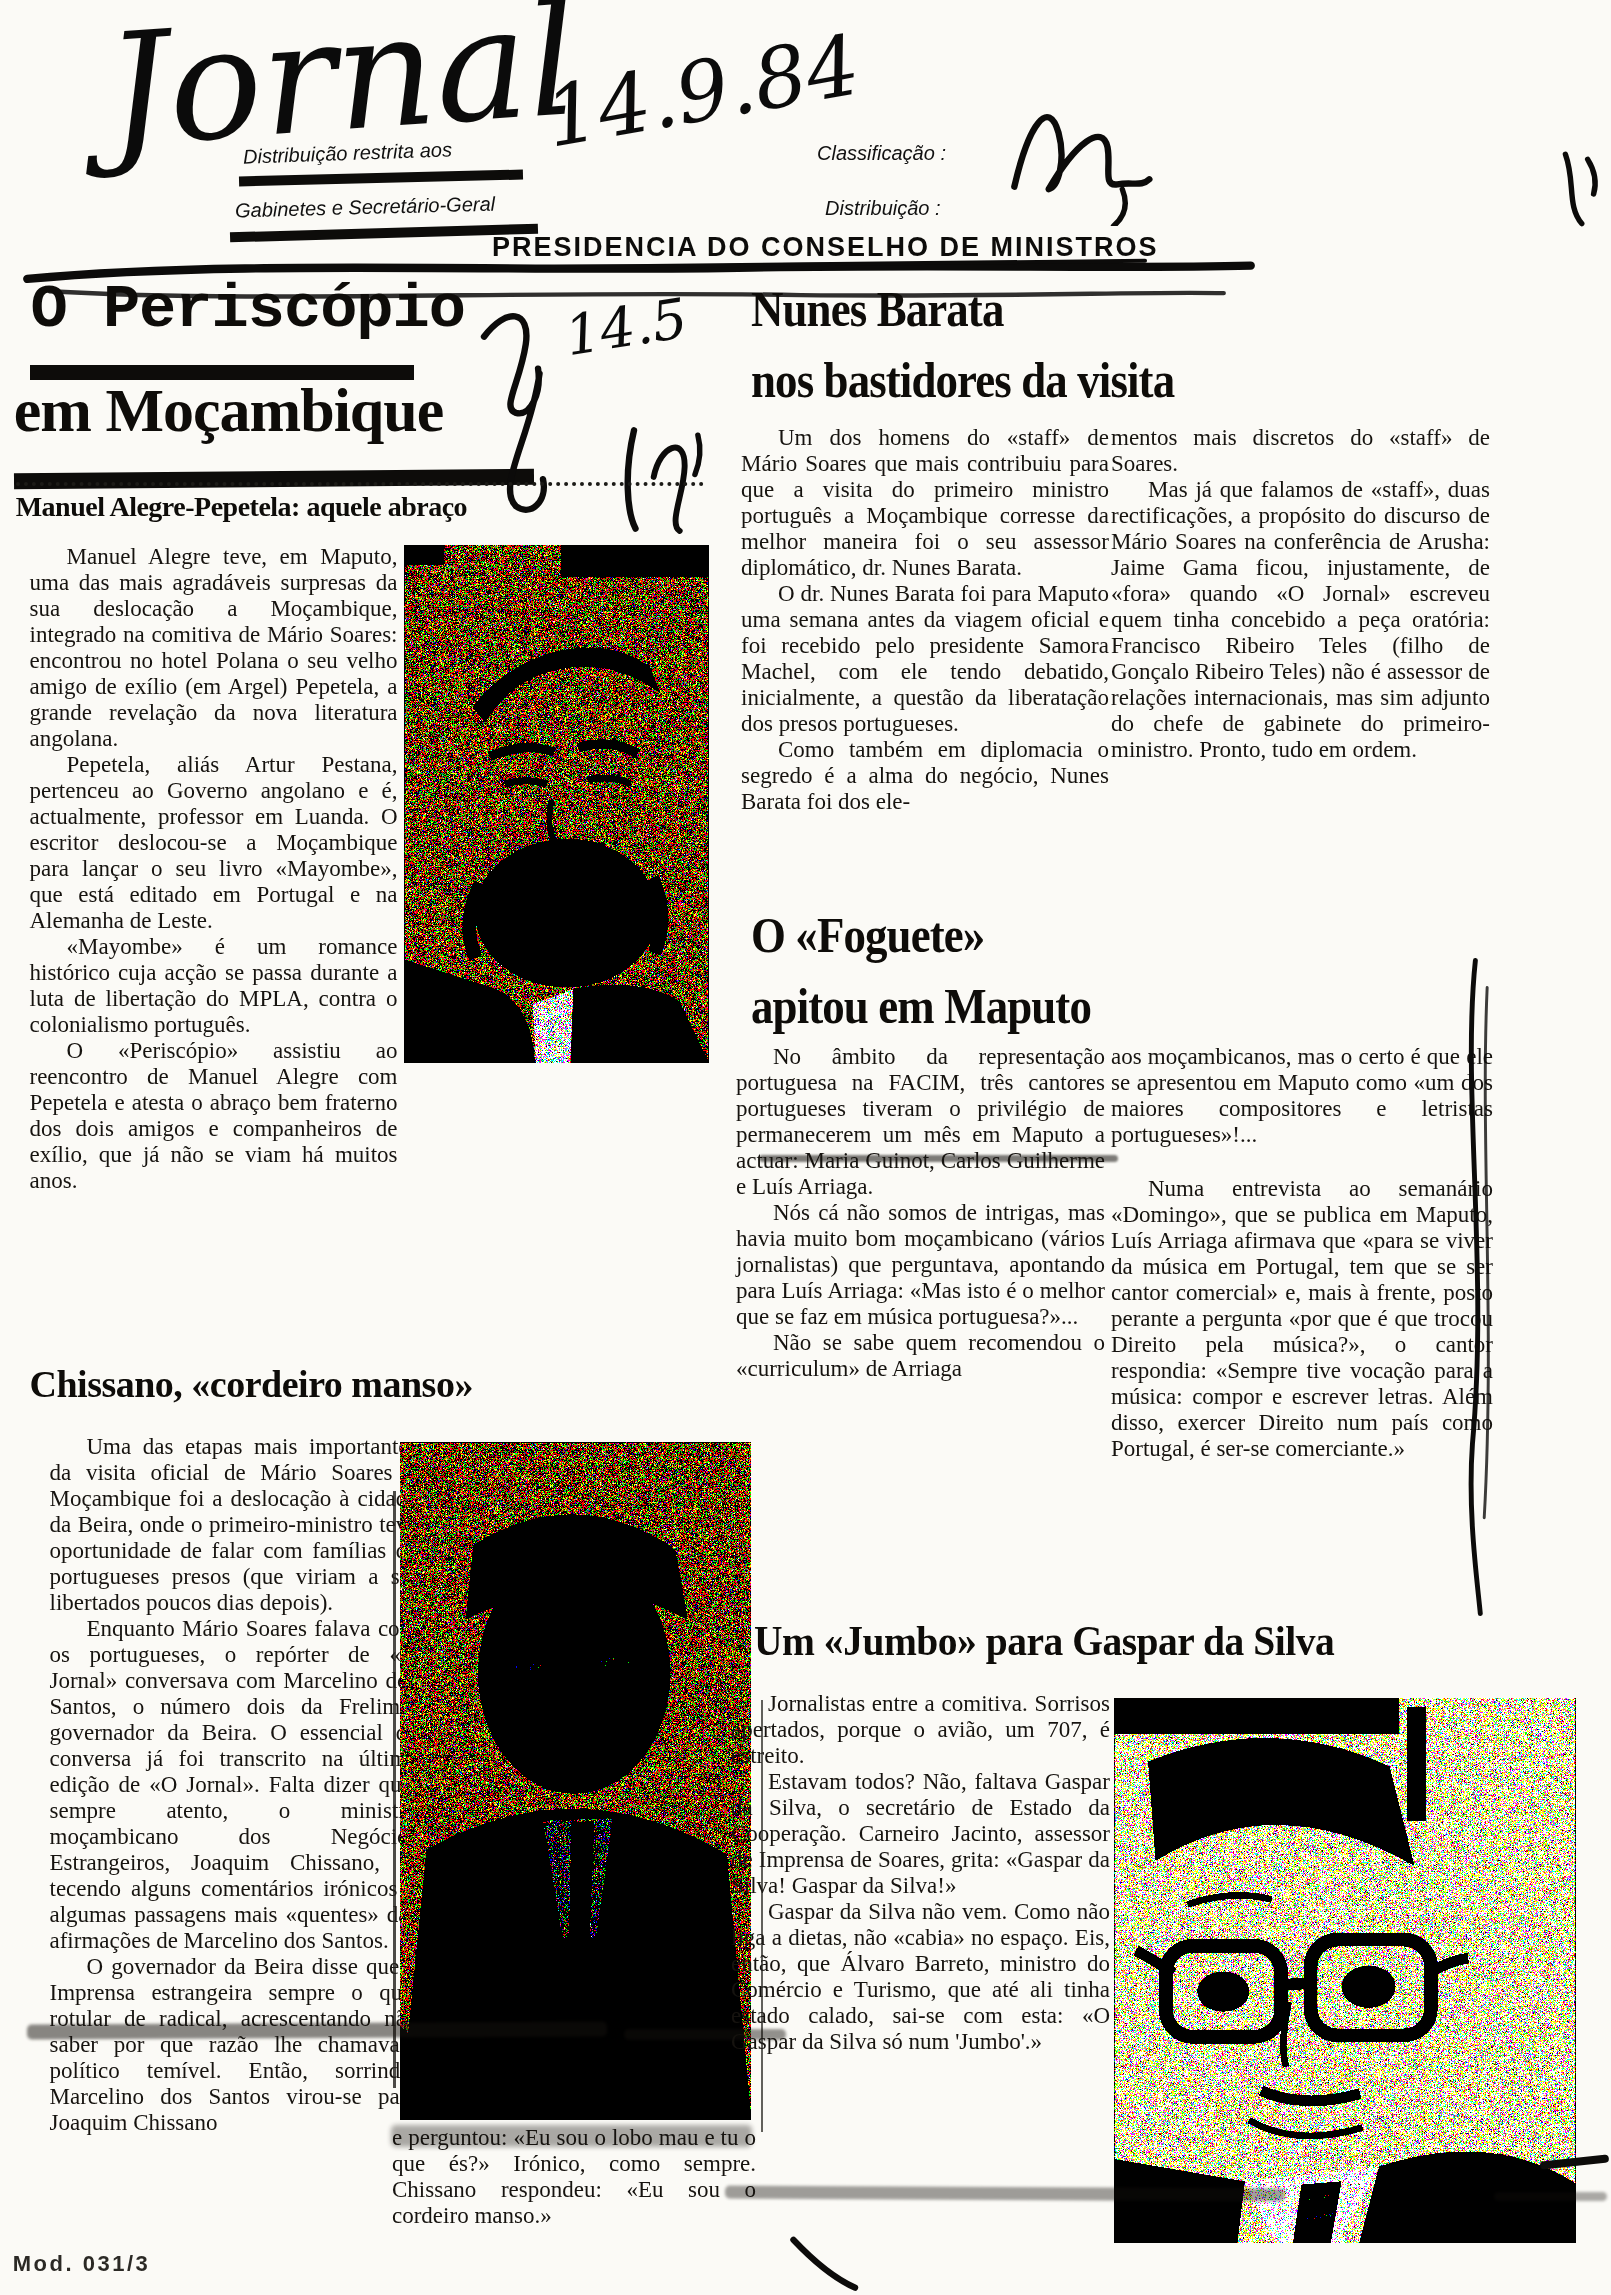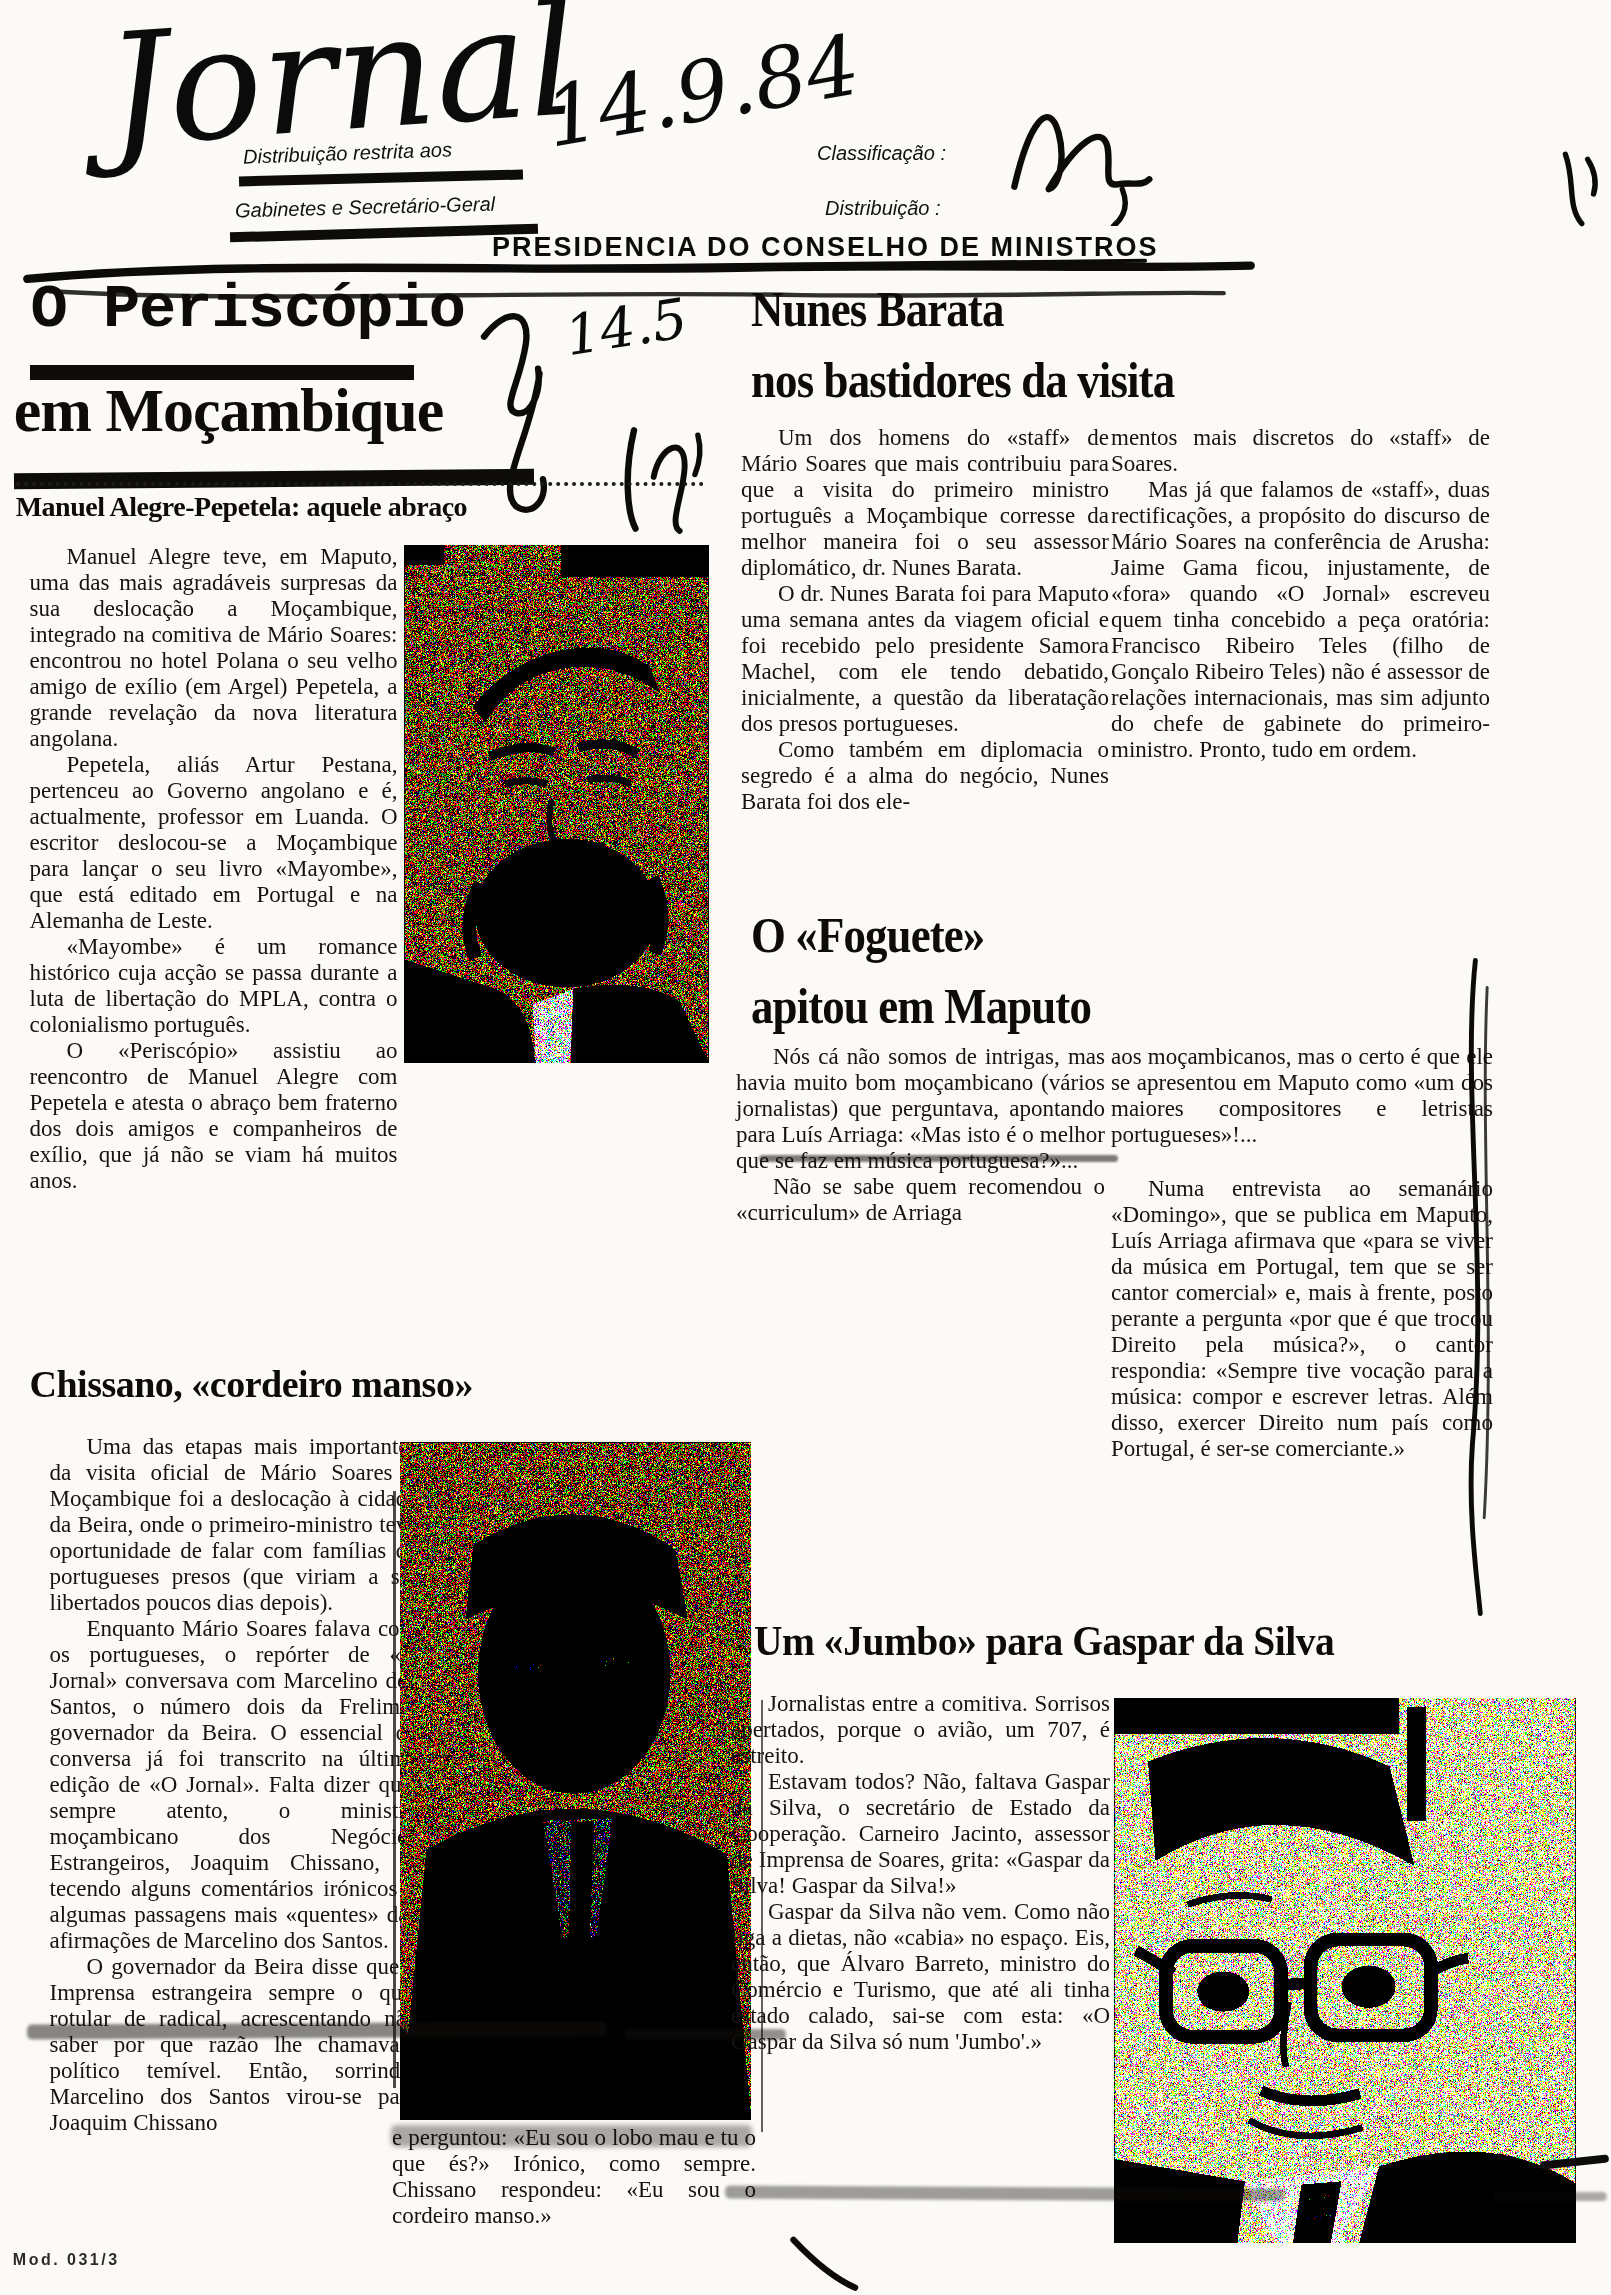--- a/index.html
+++ b/index.html
@@ -18,21 +18,21 @@
   .h-sec{position:absolute;font-weight:700;font-size:51px;line-height:1;letter-spacing:-1px;color:#0e0c09;transform:scaleX(.88);transform-origin:left top;white-space:nowrap;}
   .h-jumbo{position:absolute;font-weight:700;font-size:42px;line-height:1;letter-spacing:-0.5px;color:#0e0c09;transform:scaleX(.94);transform-origin:left top;white-space:nowrap;}
   .bar{position:absolute;background:#0d0c0a;}
   .hand{position:absolute;font-family:"DejaVu Serif",serif;font-style:italic;color:#0b0b0b;white-space:nowrap;}
   .stamp-label{position:absolute;font-family:"Liberation Sans",sans-serif;font-style:italic;font-size:20px;color:#111;white-space:nowrap;}
   .office{position:absolute;font-family:"Liberation Sans",sans-serif;font-weight:700;font-size:27px;letter-spacing:2px;color:#0d0c0a;white-space:nowrap;}
   .dotted{position:absolute;border-top:4.4px dotted #1c1b17;}
   .vrule{position:absolute;background:#201e1a;}
   .smudge{position:absolute;background:#15120e;border-radius:4.9px;filter:blur(1.5px);}
   .dash-mark{position:absolute;background:#0d0c0a;border-radius:3.9px;}
-  .footer-mod{position:absolute;font-family:"Liberation Sans",sans-serif;font-weight:700;font-size:16px;letter-spacing:2.5px;color:#1a1814;opacity:.92;}
+  .footer-mod{position:absolute;font-family:"Liberation Sans",sans-serif;font-weight:700;font-size:22px;letter-spacing:2.5px;color:#1a1814;opacity:.92;}
   svg{display:block;}
   .scribble{stroke:#0c0b0a;fill:none;stroke-linecap:round;stroke-linejoin:round;}
 </style>
 </head>
 <body>
 
 <svg width="0" height="0" style="position:absolute">
   <defs>
     <filter id="ht" x="-5%" y="-5%" width="110%" height="110%">
       <feTurbulence type="fractalNoise" baseFrequency="0.75" numOctaves="2" seed="7" result="n"></feTurbulence>
@@ -175,20 +175,21 @@
 </div>
 <div class="col" style="left:1111px;top:425px;width:379px;">
   <p class="cont">mentos mais discretos do «staff» de Soares.</p>
   <p>Mas já que falamos de «staff», duas rectificações, a propósito do discurso de Mário Soares na conferência de Arusha: Jaime Gama ficou, injustamente, de «fora» quando «O Jornal» escreveu quem tinha concebido a peça oratória: Francisco Ribeiro Teles (filho de Gonçalo Ribeiro Teles) não é assessor de relações internacionais, mas sim adjunto do chefe de gabinete do primeiro-ministro. Pronto, tudo em ordem.</p>
 </div>
 
 <div class="h-sec" style="left:751px;top:910px;">O «Foguete»</div>
 <div class="h-sec" style="left:751px;top:981px;">apitou em Maputo</div>
 
 <div class="col" style="left:736px;top:1044px;width:369px;">
+  <p>No âmbito da representação portuguesa na FACIM, três cantores portugueses tiveram o privilégio de permanecerem um mês em Maputo a actuar: Maria Guinot, Carlos Guilherme e Luís Arriaga.</p>
   <p>Nós cá não somos de intrigas, mas havia muito bom moçambicano (vários jornalistas) que perguntava, apontando para Luís Arriaga: «Mas isto é o melhor que se faz em música portuguesa?»...</p>
   <p>Não se sabe quem recomendou o «curriculum» de Arriaga</p>
 </div>
 <div class="col" style="left:1111px;top:1044px;width:382px;">
   <p class="cont">aos moçambicanos, mas o certo é que ele se apresentou em Maputo como «um dos maiores compositores e letristas portugueses»!...</p>
   <p class="gap">Numa entrevista ao semanário «Domingo», que se publica em Maputo, Luís Arriaga afirmava que «para se viver da música em Portugal, tem que se ser cantor comercial» e, mais à frente, posto perante a pergunta «por que é que trocou Direito pela música?», o cantor respondia: «Sempre tive vocação para a música: compor e escrever letras. Além disso, exercer Direito num país como Portugal, é ser-se comerciante.»</p>
 </div>
 
 <svg class="abs" style="left:1442px;top:953px;" width="54" height="668" viewBox="0 0 110 1360">
   <path class="scribble" stroke-width="10" d="M68 15 C40 280 95 640 62 1000 C52 1140 72 1280 78 1345"></path>

